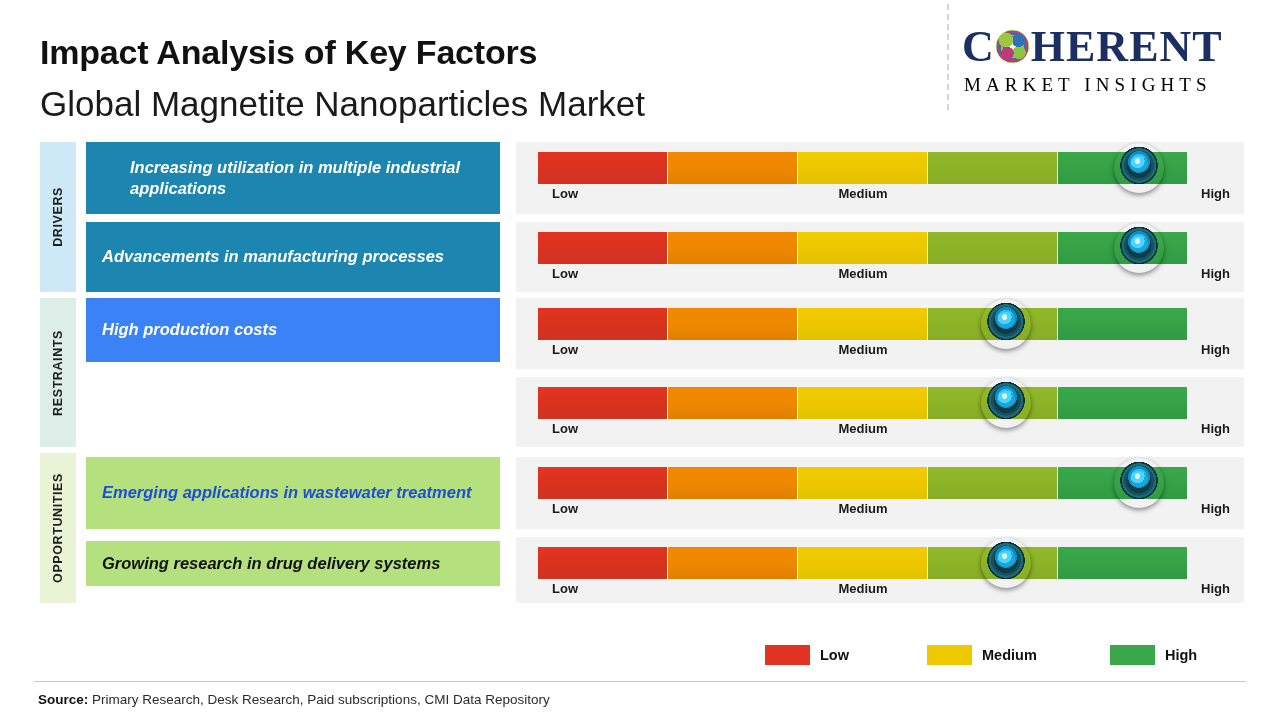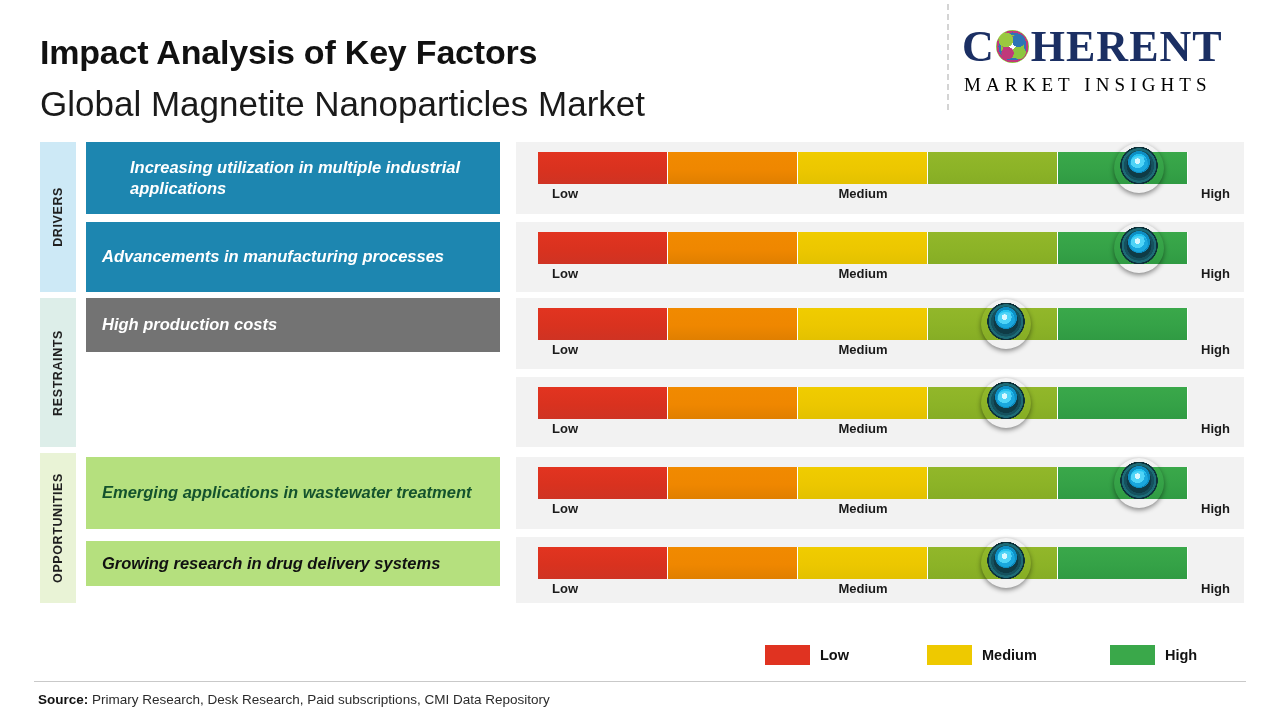--- a/index.html
+++ b/index.html
@@ -167,24 +167,24 @@
   <div class="cat" style="top:453px;height:150px;background:#e9f3d6;">
     <span>OPPORTUNITIES</span>
   </div>
 
   <div class="factor" style="top:142px;height:72px;background:#1d86b0;color:#fff;padding-left:44px;">
     <span>Increasing utilization in multiple industrial applications</span>
   </div>
   <div class="factor" style="top:222px;height:70px;background:#1d86b0;color:#fff;">
     <span>Advancements in manufacturing processes</span>
   </div>
-  <div class="factor" style="top:298px;height:54px;background:#737373;color:#fff;align-items:center;">
+  <div class="factor" style="top:298px;height:64px;background:#3b82f6;color:#fff;align-items:center;">
     <span>High production costs</span>
   </div>
-  <div class="factor" style="top:457px;height:72px;background:#b5e07e;color:#14532d;text-align:center;">
+  <div class="factor" style="top:457px;height:72px;background:#b5e07e;color:#1d4ed8;text-align:center;">
     <span>Emerging applications in wastewater treatment</span>
   </div>
   <div class="factor" style="top:541px;height:45px;background:#b5e07e;color:#111;">
     <span>Growing research in drug delivery systems</span>
   </div>
 
   <div class="gaugepanel" style="top:142px;height:72px;">
     <div class="bar">
       <div class="seg s1"></div>
       <div class="seg s2"></div>

